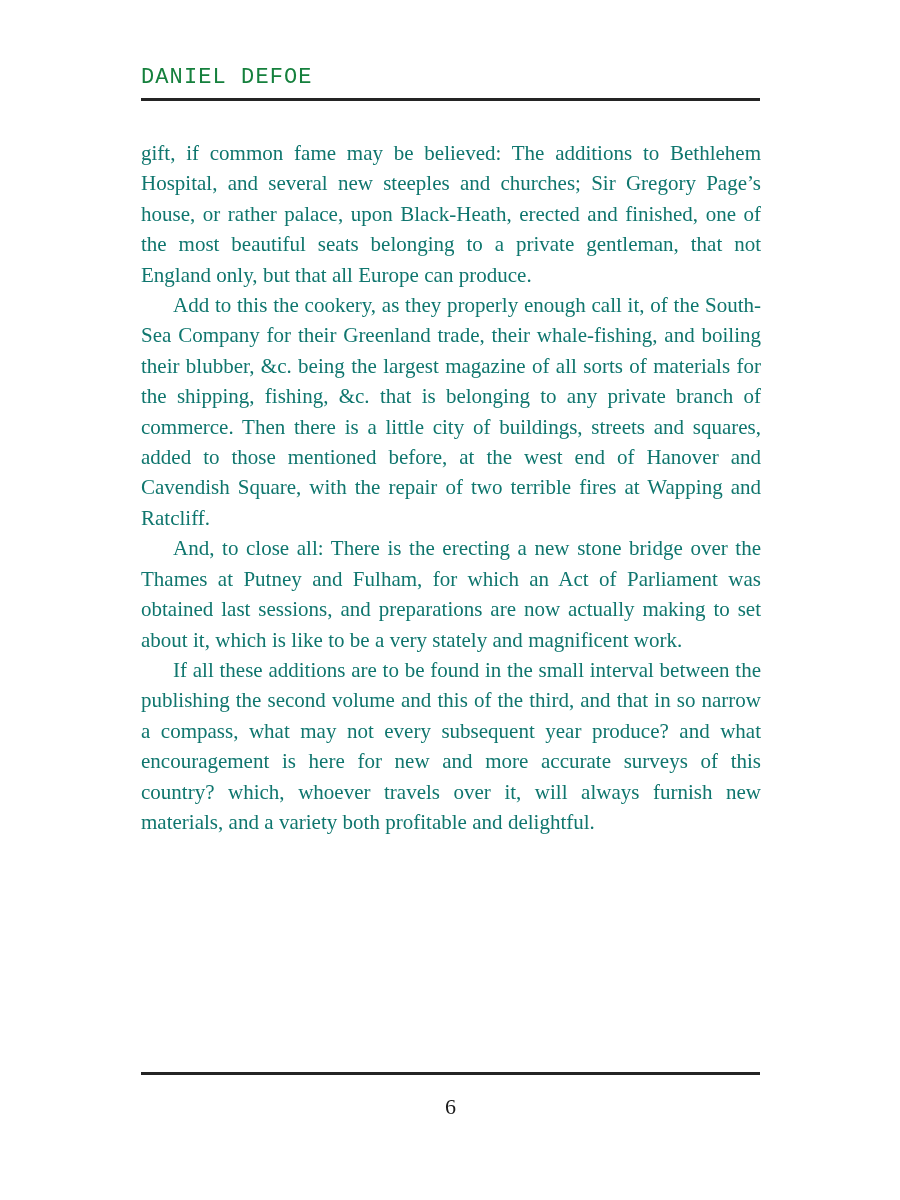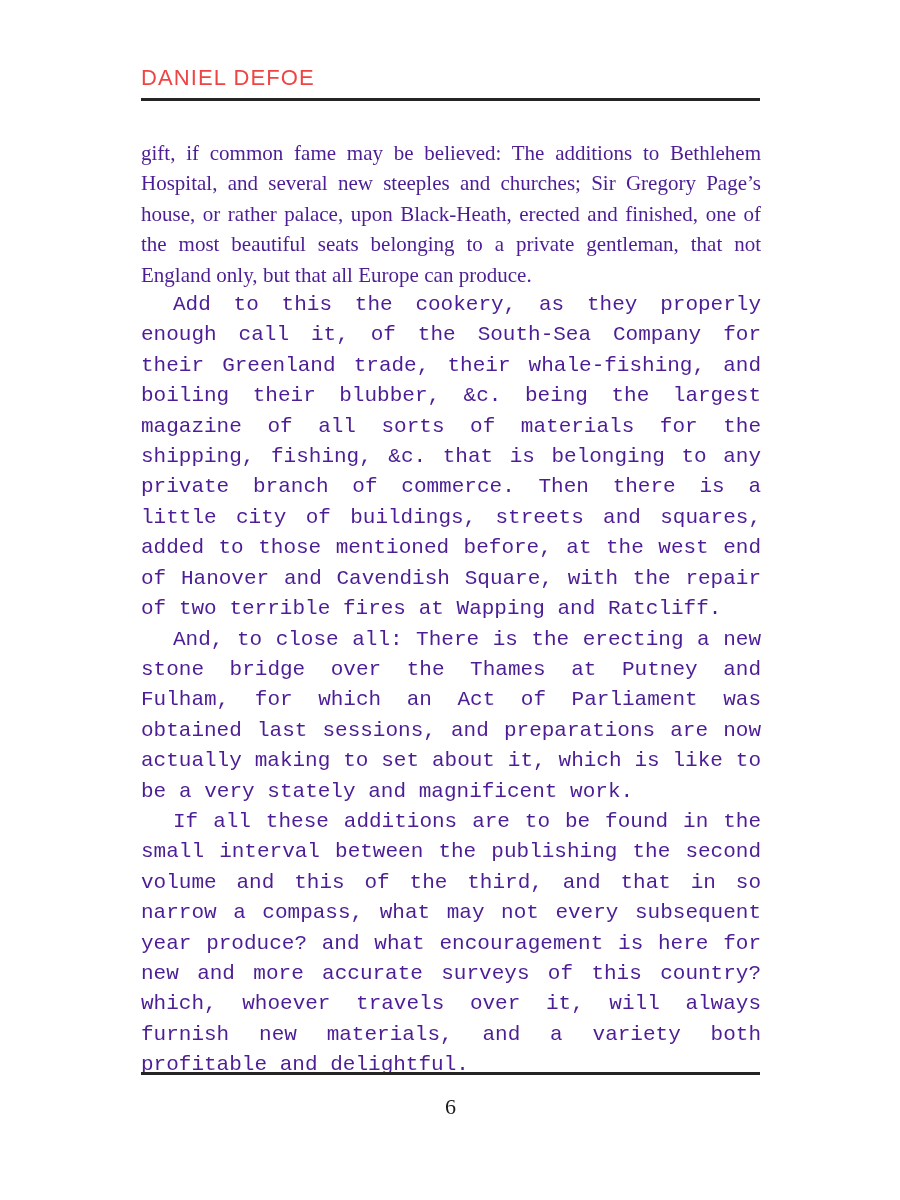--- a/index.html
+++ b/index.html
@@ -23,25 +23,25 @@
   }
 
   
   .running-head {
     position: absolute;
     left: 141px;
     top: 64px;
     width: 619px;
   }
   .running-head-title {
-    font-family: Liberation Sans, sans-serif;
+    font-family: Liberation Mono, monospace;
     font-size: 22px;
     line-height: 28px;
     letter-spacing: 1.1px;
-    color: #ef4444;
+    color: #15803d;
     white-space: nowrap;
   }
   .rule {
     width: 619px;
     height: 0;
     border-top: 3px solid #242424;
   }
   .head-rule {
     position: absolute;
     left: 141px;
@@ -56,26 +56,25 @@
     width: 620px;
   }
   .textblock p {
     margin: 0;
     font-size: 21px;
     line-height: 30.4px;
     text-align: justify;
     text-justify: inter-word;
     -webkit-hyphens: none;
     hyphens: none;
-    color: #4c1d95;
+    color: #0f766e;
     word-spacing: 0.1px;
   }
   .textblock p.indent {
     text-indent: 32px;
-    font-family: Liberation Mono, monospace;
   }
   
 
   
   .foot-rule {
     position: absolute;
     left: 141px;
     top: 1072px;
   }
   .folio {

